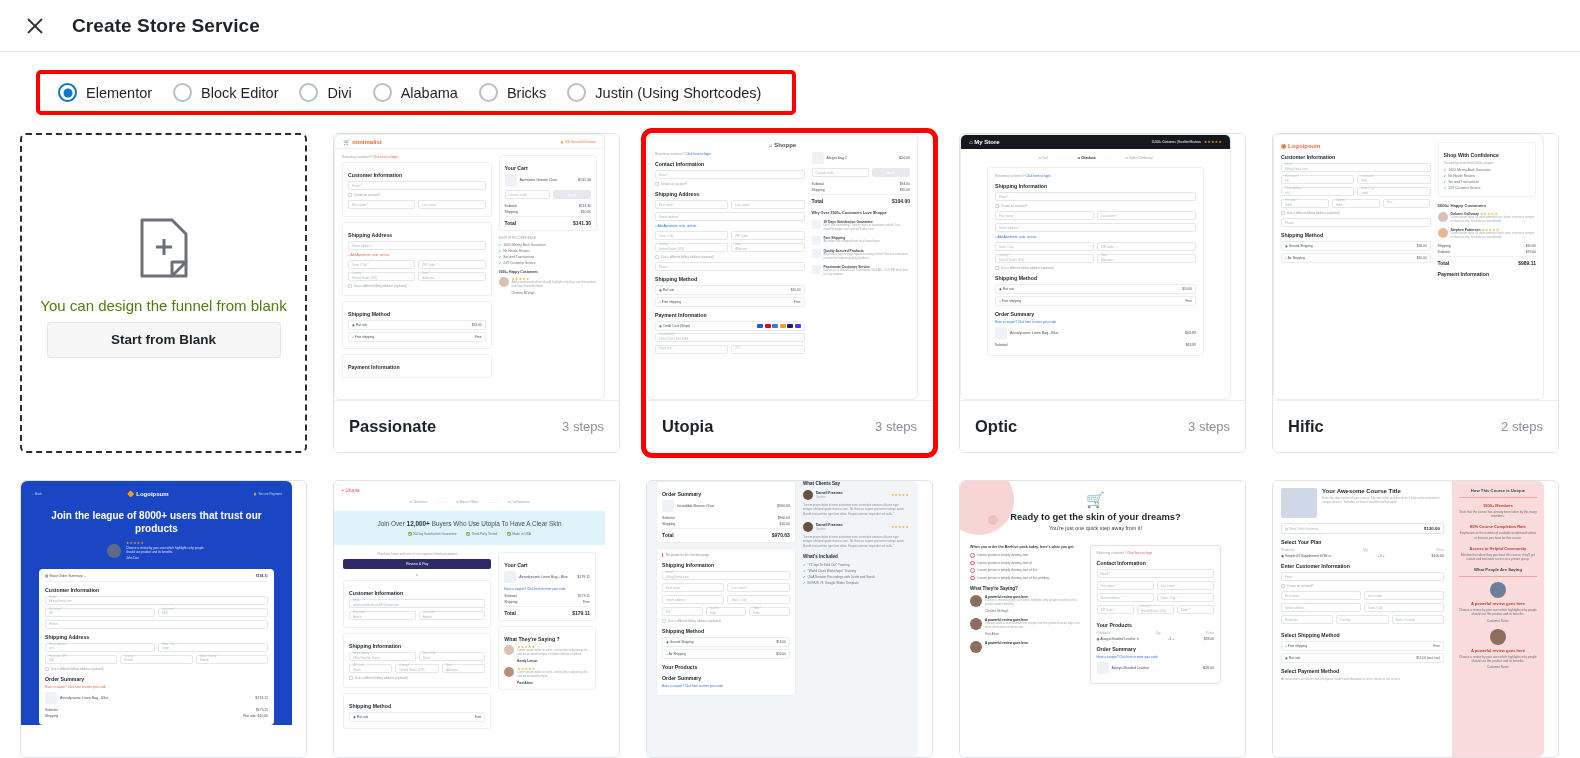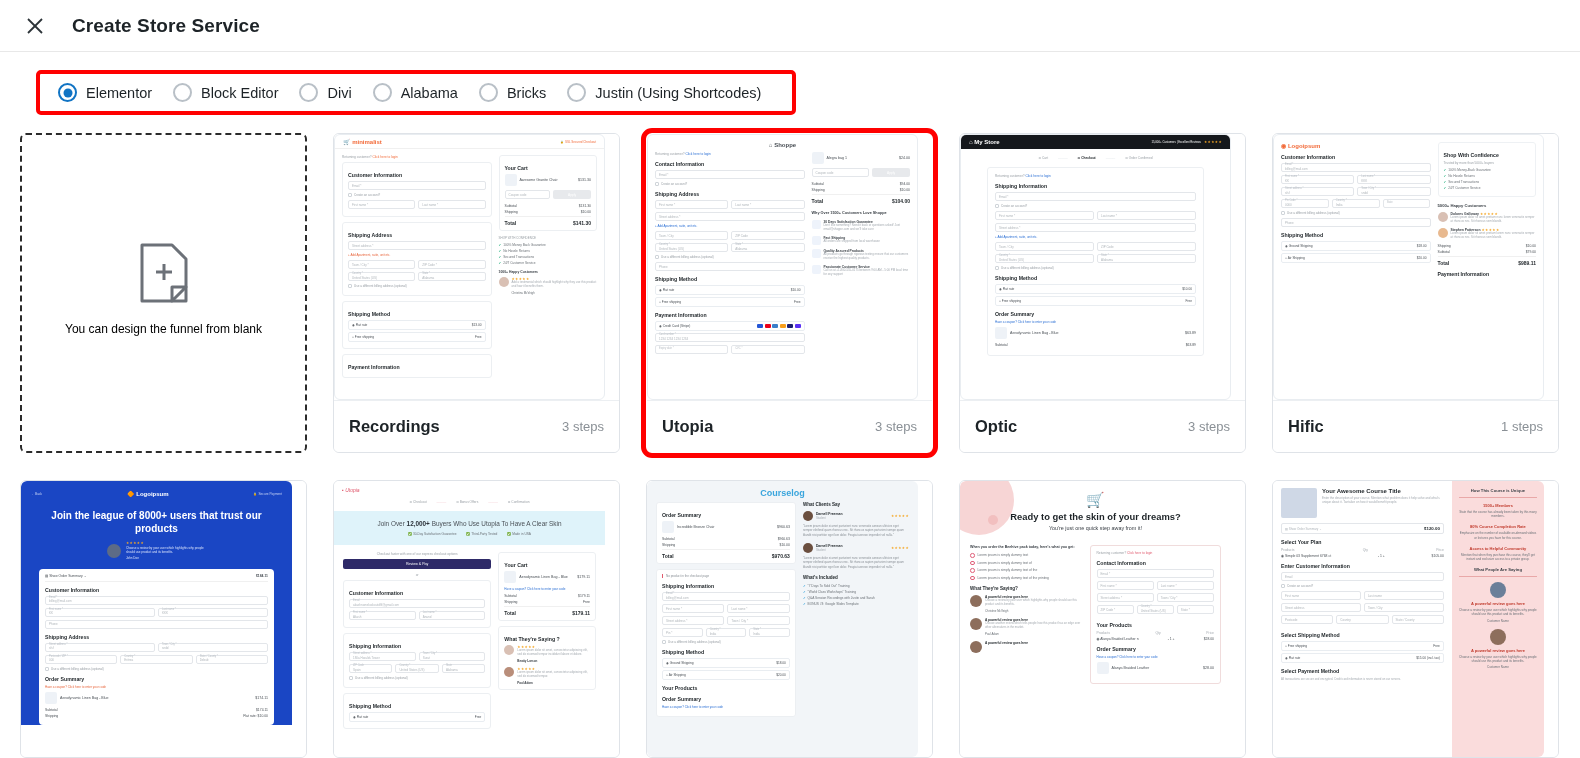--- a/index.html
+++ b/index.html
@@ -74,21 +74,21 @@
   .blank-card {
     height: 320px;
     border: 2px dashed #2b2b2b;
     border-radius: 6px;
     display: flex; flex-direction: column;
     align-items: center; justify-content: center;
     background: #fff;
   }
   .blank-icon { margin-bottom: 14px; }
   .blank-text {
-    font-size: 12px; color: #000000; margin-bottom: 8px;
+    font-size: 15px; color: #4d7c0f; margin-bottom: 8px;
   }
   .blank-btn {
     width: 234px; height: 36px;
     border: 1px solid #e2e4e7; border-radius: 4px;
     background: #f7f7f7;
     font-size: 13.5px; font-weight: 700; color: #1d2327;
     display: flex; align-items: center; justify-content: center;
     margin-bottom: 12px; cursor: pointer;
     font-family: "Liberation Sans", sans-serif;
   }
@@ -277,20 +277,21 @@
 
 <div class="grid" id="grid">
     <div class="blank-card">
       <span class="blank-icon"><svg width="52" height="62" viewBox="0 0 52 62">
           <path d="M4 3h30l14 14v42H4z" fill="none" stroke="#6c7178" stroke-width="3" stroke-linejoin="round"></path>
           <path d="M34 59 L48 45 L34 45 Z" fill="#fff" stroke="#6c7178" stroke-width="3" stroke-linejoin="round"></path>
           <line x1="26" y1="22" x2="26" y2="38" stroke="#6c7178" stroke-width="3"></line>
           <line x1="18" y1="30" x2="34" y2="30" stroke="#6c7178" stroke-width="3"></line>
         </svg></span>
       <div class="blank-text">You can design the funnel from blank</div>
+      <div class="blank-btn">Start from Blank</div>
     </div>
     <div class="tpl-card">
       <div class="tpl-thumb">
         <div class="mock">
           <div class="mk-inner">
             <div class="mk-head">
               <div class="mk-logo" style="color:#f26b3a">🛒 <b>mini</b>malist</div>
               <div style="font-size:3px;color:#f26b3a">🔒 SSL Secured Checkout</div>
             </div>
             <div class="mk-body">
@@ -372,21 +373,21 @@
                 <div style="display:flex;gap:3px">
                   <span class="mk-avatar"></span>
                   <span style="flex:1"><span class="mk-stars">★★★★★</span><div style="font-size:2.9px;color:#a4aab0;line-height:1.35">Add a testimonial which should highlight why they use this product and how it benefits them.</div><div style="font-size:2.9px;color:#6b7177;margin-top:2px">Christina McVeigh</div></span>
                 </div>
               </div>
             </div>
           </div>
         </div>
       </div>
       <div class="tpl-foot">
-        <span class="tpl-name">Recordings</span>
+        <span class="tpl-name">Passionate</span>
         <span class="tpl-steps">3 steps</span>
       </div>
     </div>
     <div class="tpl-card selected">
       <div class="tpl-thumb">
         <div class="mock">
           <div class="mk-inner">
             <div style="text-align:center;padding:7px 0 4px"><span class="mk-logo">⌂ Shoppe</span></div>
             <div class="mk-body" style="padding-top:0">
               <div class="mk-col-l">
@@ -654,21 +655,21 @@
                   <span>$989.11</span>
                 </div>
                 <div class="mk-h">Payment Information</div>
               </div>
             </div>
           </div>
         </div>
       </div>
       <div class="tpl-foot">
         <span class="tpl-name">Hific</span>
-        <span class="tpl-steps">1 steps</span>
+        <span class="tpl-steps">2 steps</span>
       </div>
     </div>
     <div class="tpl-card row2">
       <div class="tpl-thumb">
         <div class="mock">
           <div class="mk-inner" style="border:0">
             <div class="hero-blue">
               <div class="hero-topbar">
                 <span>← Back</span>
                 <span style="font-size:6px;font-weight:700;color:#fff">🔶 Logoipsum</span>
@@ -845,21 +846,20 @@
               </div>
             </div>
           </div>
         </div>
       </div>
     </div>
     <div class="tpl-card row2">
       <div class="tpl-thumb">
         <div class="mock">
           <div class="mk-inner" style="background:#f2f5f8;border:0">
-            <div class="crs-logo">Courselog</div>
             <div class="mk-body" style="padding:0 9px">
               <div class="mk-col-l">
                 <div class="mk-panel">
                   <div class="mk-h">Order Summary</div>
                   <div class="mk-cart-item">
                     <span class="mk-thumbimg"></span>
                     <span style="flex:1">Incredible Bronze Chair</span>
                     <span>$960.63</span>
                   </div>
                   <div class="mk-line">

